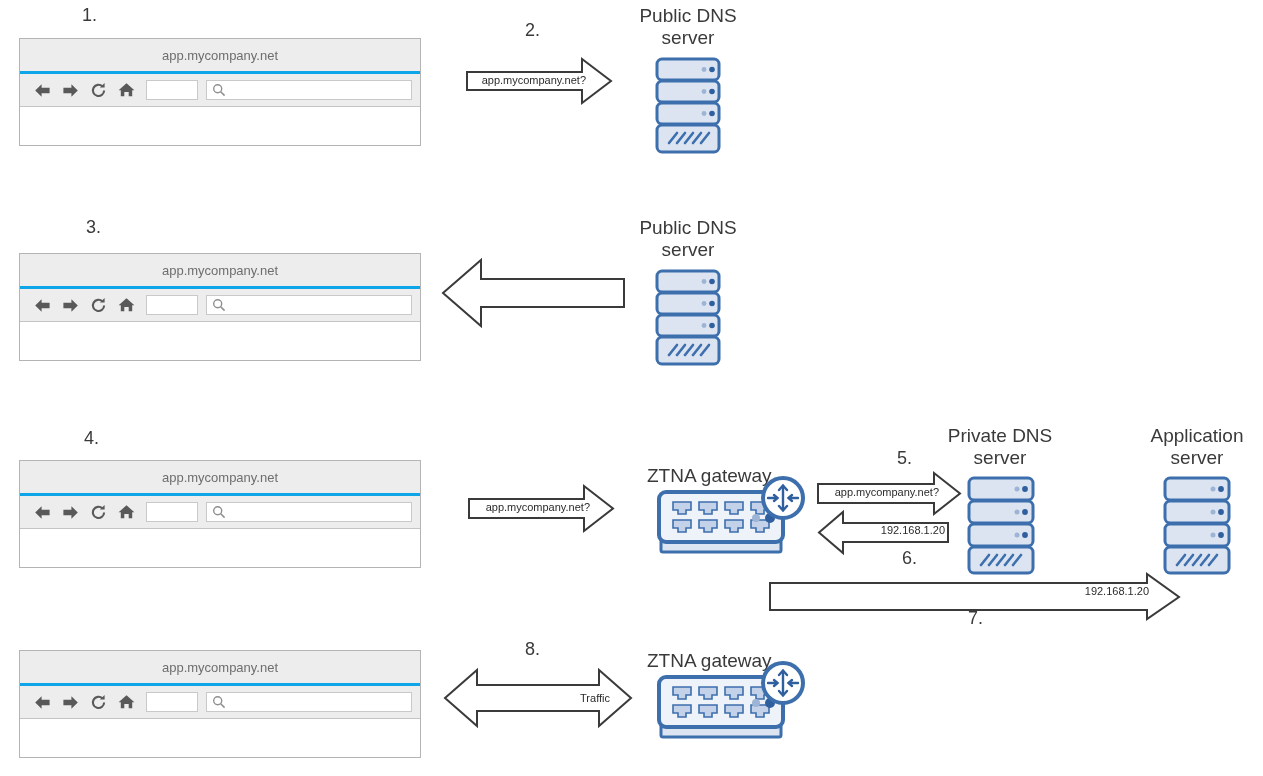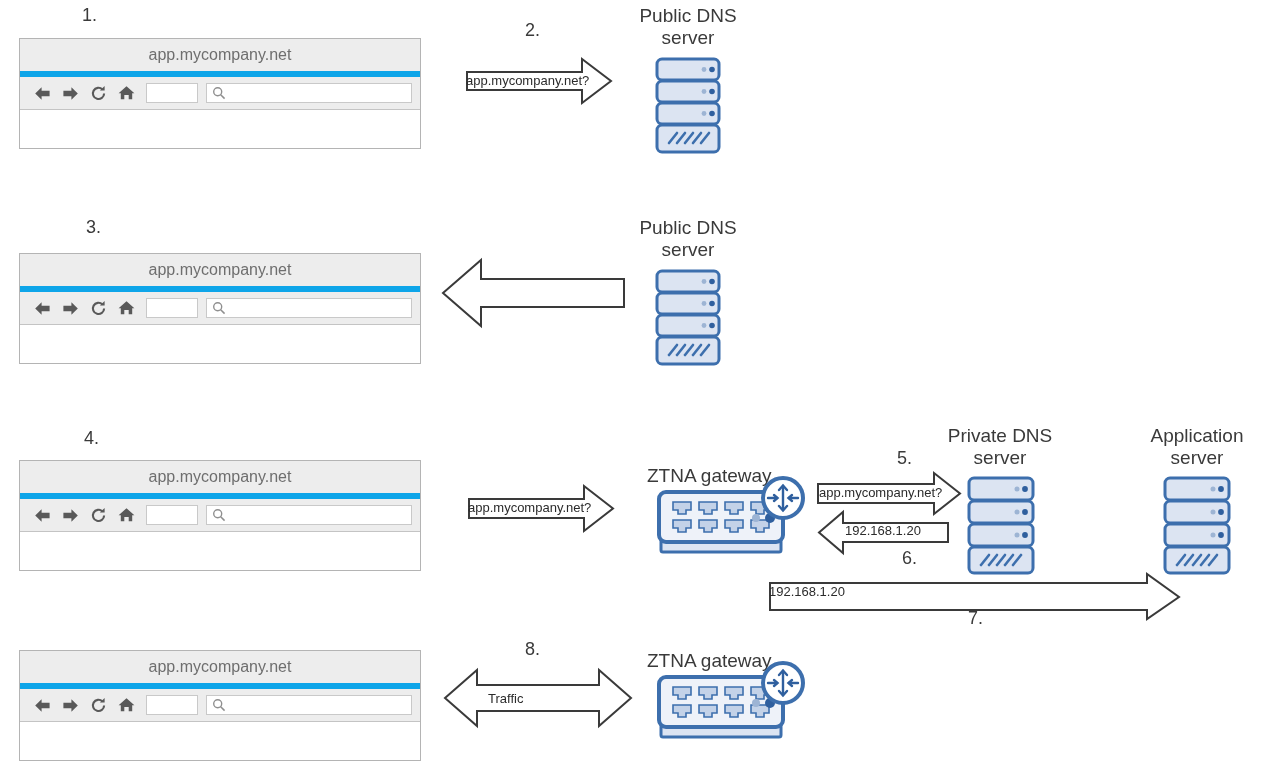--- a/index.html
+++ b/index.html
@@ -42,25 +42,25 @@
   
   .browser {
     width: 402px;
     border: 1px solid #b4b4b4;
     background: #ffffff;
     box-sizing: border-box;
   }
   .browser-title {
     height: 32px;
     background: #ededed;
-    border-bottom: 6px solid #0ea5e9;
+    border-bottom: 3px solid #0ea5e9;
     display: flex;
     align-items: center;
     justify-content: center;
-    font-size: 16px;
+    font-size: 13px;
     color: #6e6e6e;
     font-family: "Liberation Sans", sans-serif;
   }
   .browser-toolbar {
     height: 33px;
     background: #ededed;
     border-bottom: 1px solid #c4c4c4;
     display: flex;
     align-items: center;
     padding: 0 8px;
@@ -99,23 +99,23 @@
   .browser-body {
     height: 38px;
     background: #ffffff;
   }
 
   
   .arrow-wrap { line-height: 0; }
   .arrow-wrap svg { display: block; overflow: visible; }
   .arrow-text {
     position: absolute;
-    font-size: 13px;
+    font-size: 11px;
     color: #2b2b2b;
-    text-align: left;
+    text-align: right;
     line-height: 1.15;
     white-space: pre-line;
     font-family: "Liberation Sans", sans-serif;
     pointer-events: none;
   }
 
   
   .device svg { display: block; overflow: visible; }
 </style>
 </head>

